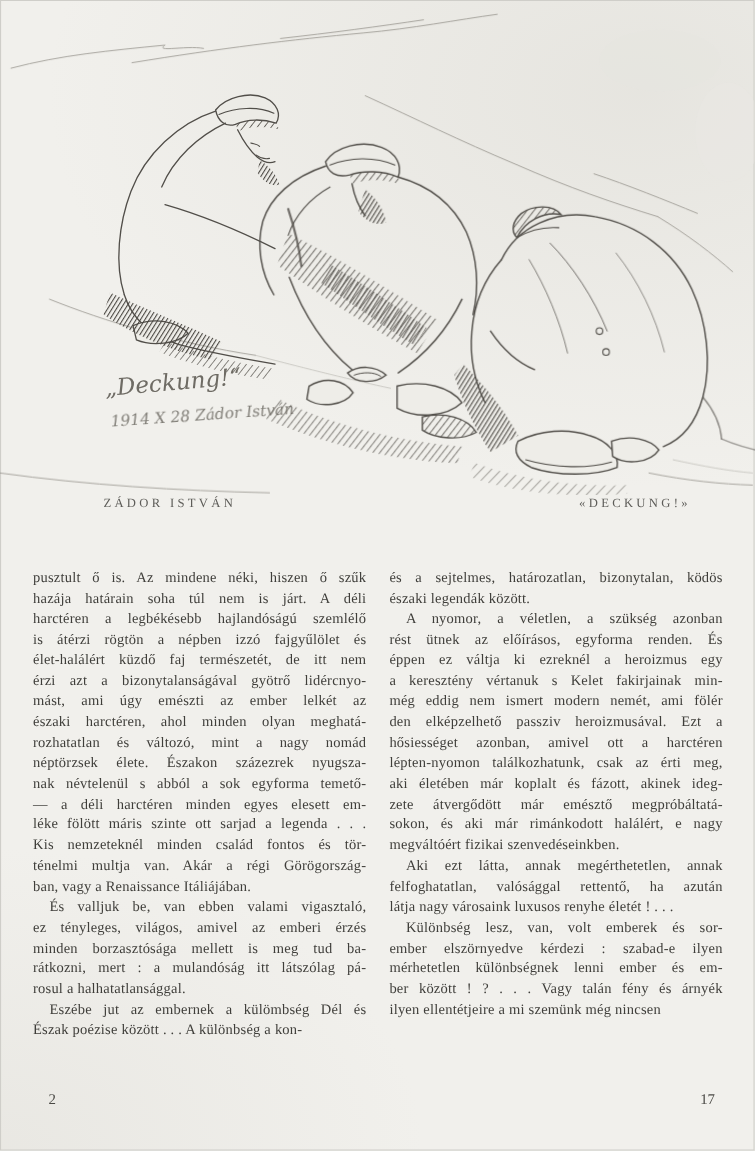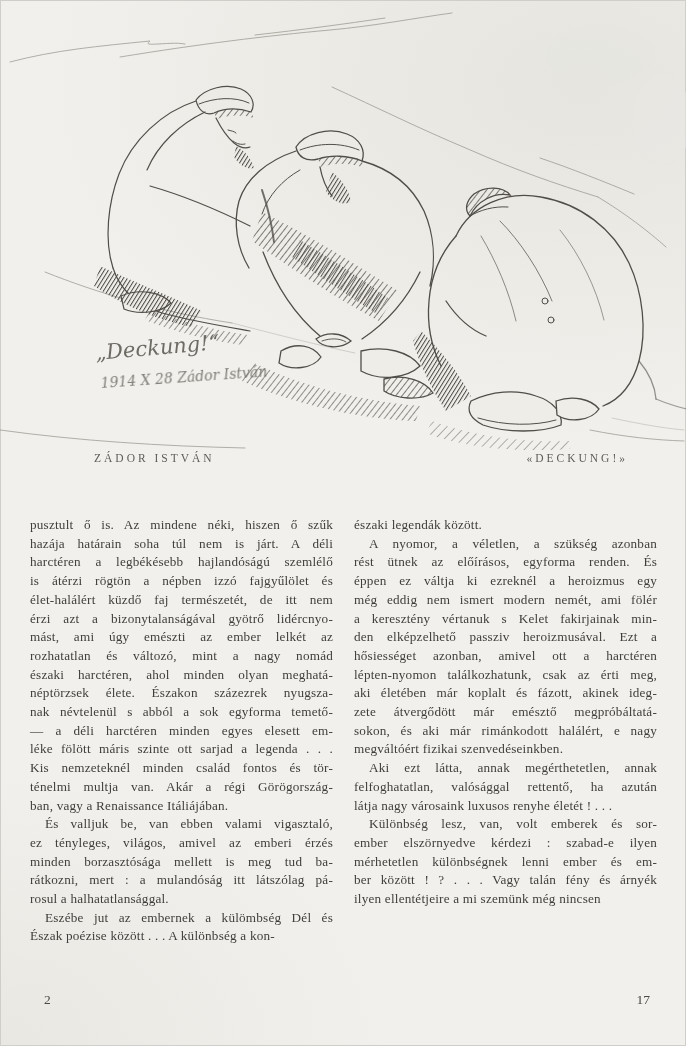--- a/index.html
+++ b/index.html
@@ -173,44 +173,45 @@
 
   <div class="text-columns">
     <div class="col">
         <div class="line">pusztult ő is. Az mindene néki, hiszen ő szűk</div>
         <div class="line">hazája határain soha túl nem is járt. A déli</div>
         <div class="line">harctéren a legbékésebb hajlandóságú szemlélő</div>
         <div class="line">is átérzi rögtön a népben izzó fajgyűlölet és</div>
         <div class="line">élet-halálért küzdő faj természetét, de itt nem</div>
         <div class="line">érzi azt a bizonytalanságával gyötrő lidércnyo-</div>
         <div class="line">mást, ami úgy emészti az ember lelkét az</div>
+        <div class="line">északi harctéren, ahol minden olyan meghatá-</div>
         <div class="line">rozhatatlan és változó, mint a nagy nomád</div>
-        <div class="line">északi harctéren, ahol minden olyan meghatá-</div>
         <div class="line">néptörzsek élete. Északon százezrek nyugsza-</div>
         <div class="line">nak névtelenül s abból a sok egyforma temető-</div>
         <div class="line">— a déli harctéren minden egyes elesett em-</div>
         <div class="line">léke fölött máris szinte ott sarjad a legenda . . .</div>
         <div class="line">Kis nemzeteknél minden család fontos és tör-</div>
         <div class="line">ténelmi multja van. Akár a régi Görögország-</div>
         <div class="line end">ban, vagy a Renaissance Itáliájában.</div>
         <div class="line indent">És valljuk be, van ebben valami vigasztaló,</div>
         <div class="line">ez tényleges, világos, amivel az emberi érzés</div>
         <div class="line">minden borzasztósága mellett is meg tud ba-</div>
         <div class="line">rátkozni, mert : a mulandóság itt látszólag pá-</div>
         <div class="line end">rosul a halhatatlansággal.</div>
         <div class="line indent">Eszébe jut az embernek a külömbség Dél és</div>
         <div class="line end">Észak poézise között . . . A különbség a kon-</div>
       </div>
     <div class="col">
+        <div class="line">és a sejtelmes, határozatlan, bizonytalan, ködös</div>
         <div class="line end">északi legendák között.</div>
         <div class="line indent">A nyomor, a véletlen, a szükség azonban</div>
         <div class="line">rést ütnek az előírásos, egyforma renden. És</div>
         <div class="line">éppen ez váltja ki ezreknél a heroizmus egy</div>
+        <div class="line">a keresztény vértanuk s Kelet fakirjainak min-</div>
         <div class="line">még eddig nem ismert modern nemét, ami fölér</div>
-        <div class="line">a keresztény vértanuk s Kelet fakirjainak min-</div>
         <div class="line">den elképzelhető passziv heroizmusával. Ezt a</div>
         <div class="line">hősiességet azonban, amivel ott a harctéren</div>
         <div class="line">lépten-nyomon találkozhatunk, csak az érti meg,</div>
         <div class="line">aki életében már koplalt és fázott, akinek ideg-</div>
         <div class="line">zete átvergődött már emésztő megpróbáltatá-</div>
         <div class="line">sokon, és aki már rimánkodott halálért, e nagy</div>
         <div class="line end">megváltóért fizikai szenvedéseinkben.</div>
         <div class="line indent">Aki ezt látta, annak megérthetetlen, annak</div>
         <div class="line">felfoghatatlan, valósággal rettentő, ha azután</div>
         <div class="line end">látja nagy városaink luxusos renyhe életét ! . . .</div>

